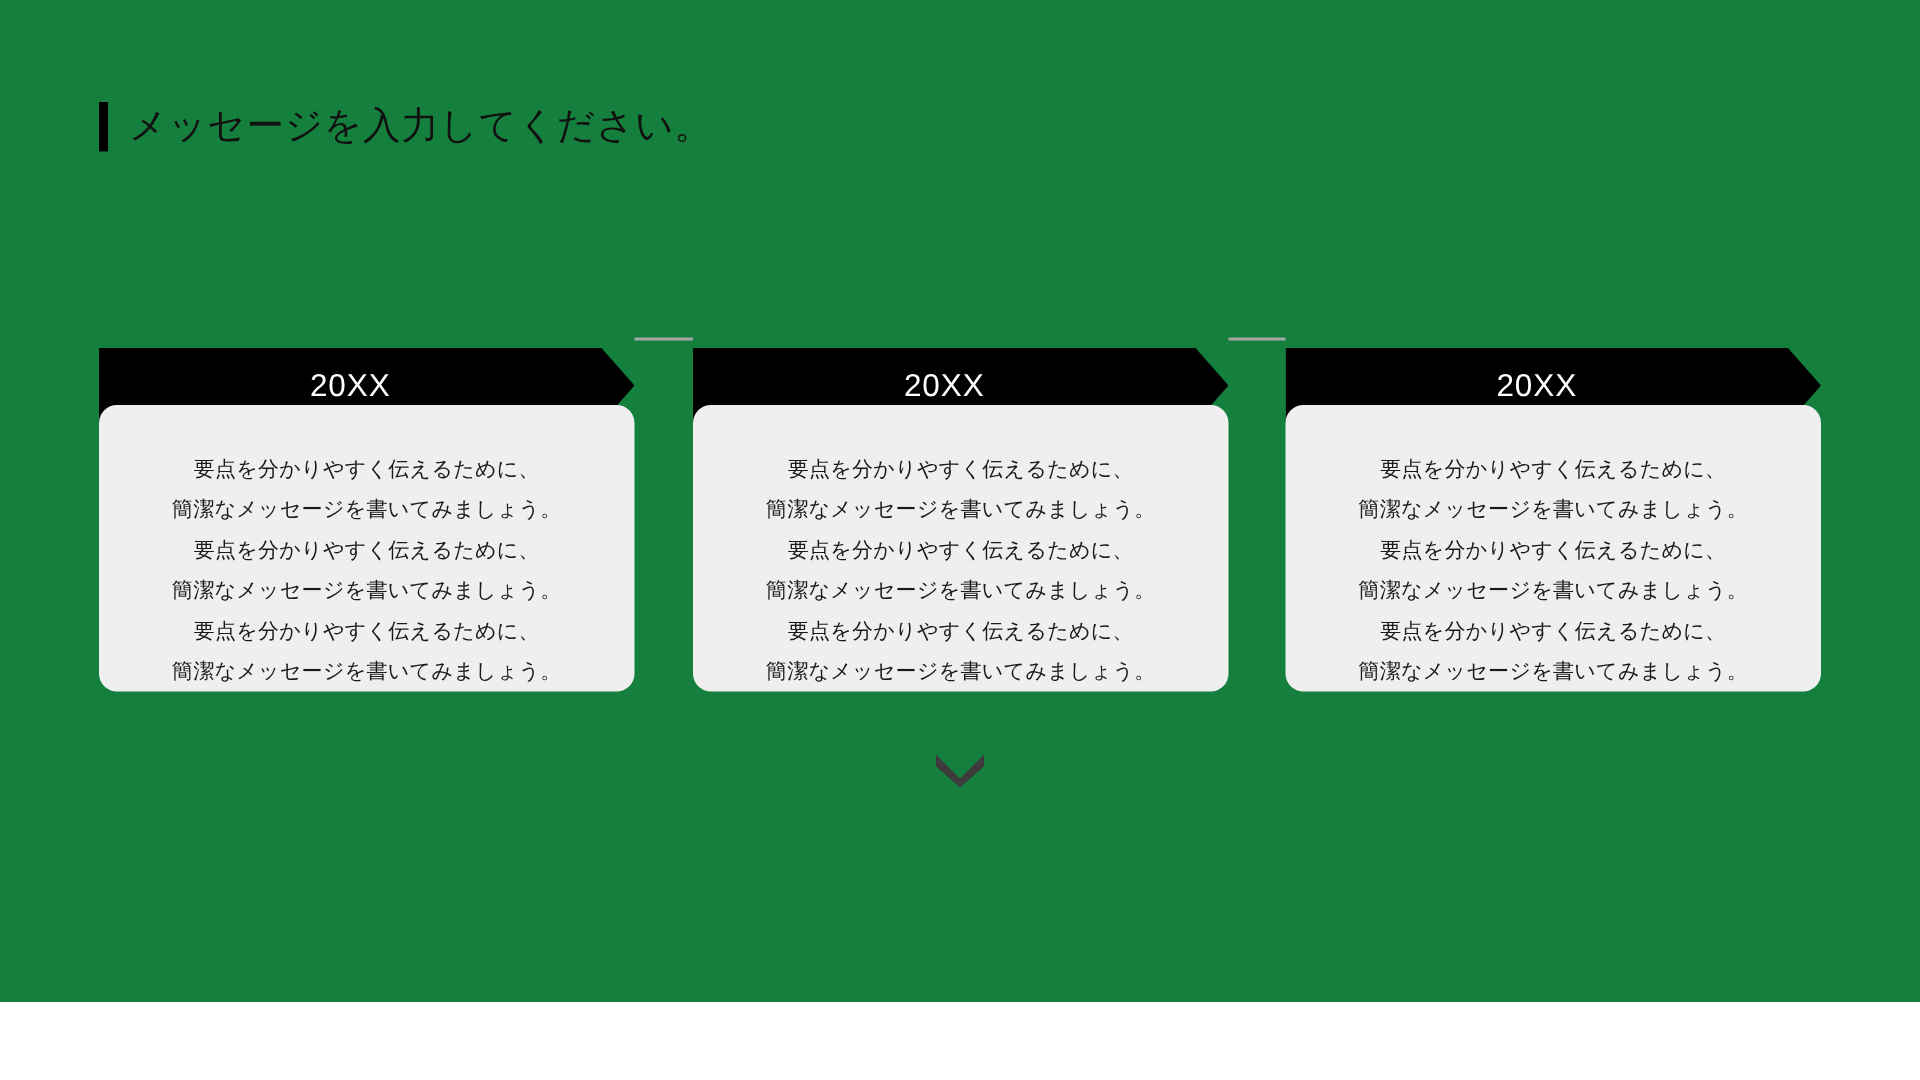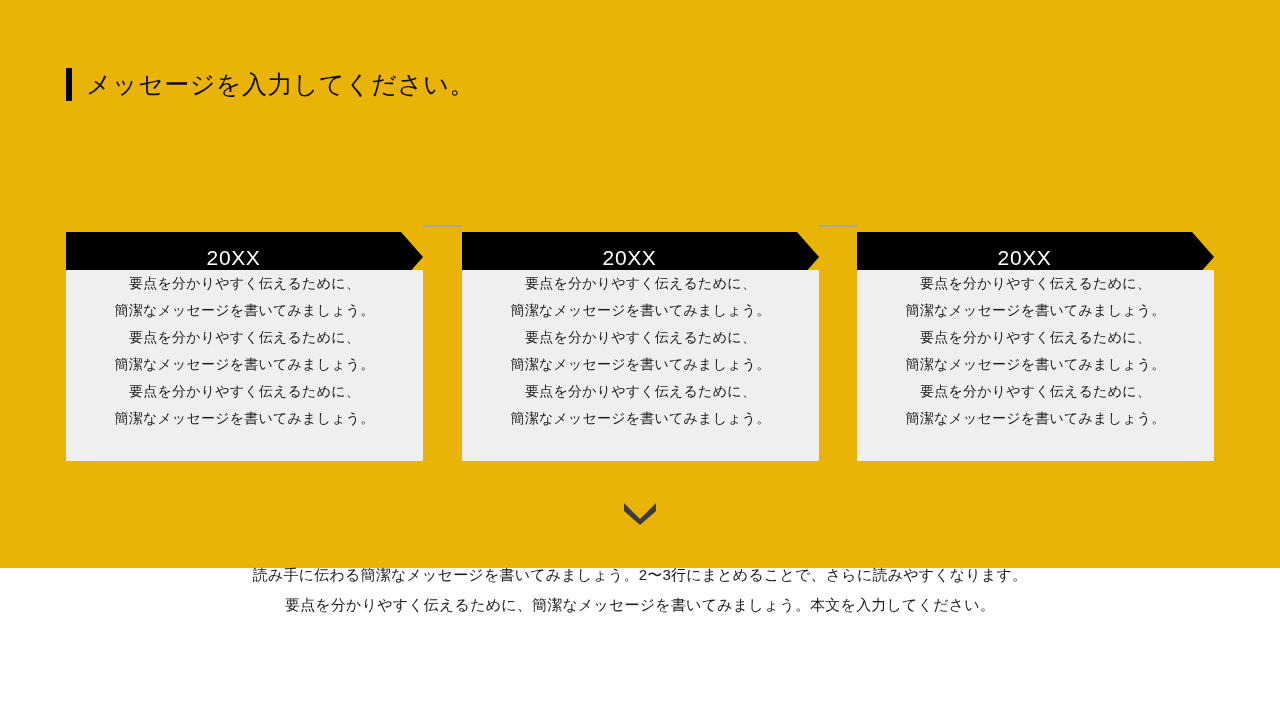--- a/index.html
+++ b/index.html
@@ -12,22 +12,22 @@
     height: 720px;
     background: #ffffff;
     font-family: "Liberation Sans", "DejaVu Sans", sans-serif;
     color: #1a1a1a;
     overflow: hidden;
   }
 
   .slide {
     position: relative;
     width: 1280px;
-    height: 568px;
-    background: #eab308;
+    height: 668px;
+    background: #15803d;
   }
 
   
   .title-row {
     position: absolute;
     left: 66px;
     top: 68px;
     display: flex;
     align-items: center;
     gap: 14px;
@@ -95,23 +95,23 @@
     left: 66px;
     top: 270px;
     width: 1148px;
     height: 191px;
   }
   .card {
     position: absolute;
     top: 0;
     height: 191px;
     background: #efefef;
-    border-radius: 1px;
-    display: flex;
-    align-items: flex-start;
+    border-radius: 12px;
+    display: flex;
+    align-items: flex-end;
     justify-content: center;
   }
   .card-1 { left: 0px;   width: 357px; }
   .card-2 { left: 396px; width: 357px; }
   .card-3 { left: 791px; width: 357px; }
 
   .card-text {
     font-size: 14px;
     line-height: 27px;
     color: #1a1a1a;
@@ -202,16 +202,14 @@
 簡潔なメッセージを書いてみましょう。</div>
     </div>
   </div>
 
   <div class="chevron-wrap">
     <svg width="34" height="26" viewBox="0 0 34 26" aria-hidden="true">
       <path d="M1 3 L17 19 L33 3 L33 11 L17 25 L1 11 Z" fill="#3c3c3c"></path>
     </svg>
   </div>
 
-  <div class="summary">読み手に伝わる簡潔なメッセージを書いてみましょう。2〜3行にまとめることで、さらに読みやすくなります。
-要点を分かりやすく伝えるために、簡潔なメッセージを書いてみましょう。本文を入力してください。</div>
 
 </div>
 
 </body></html>

